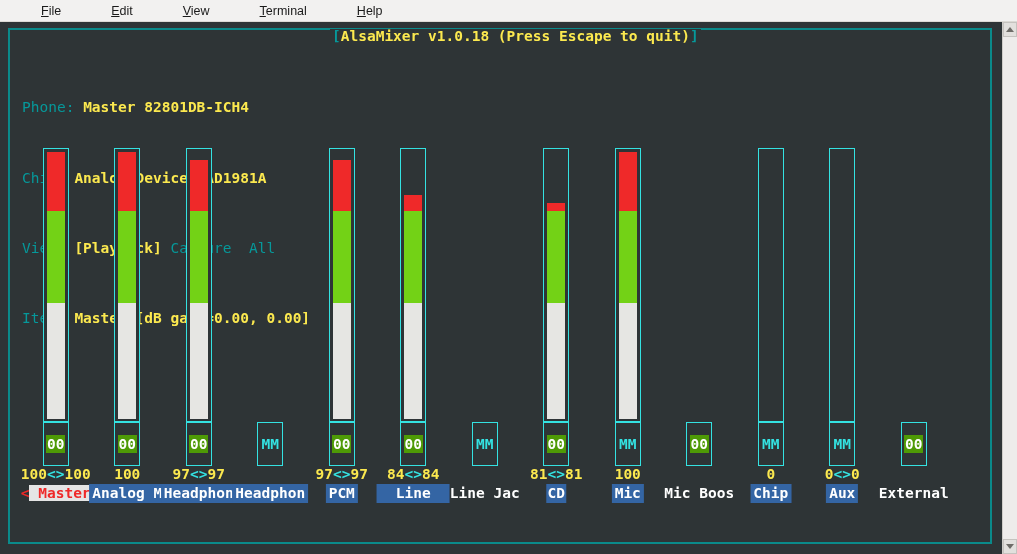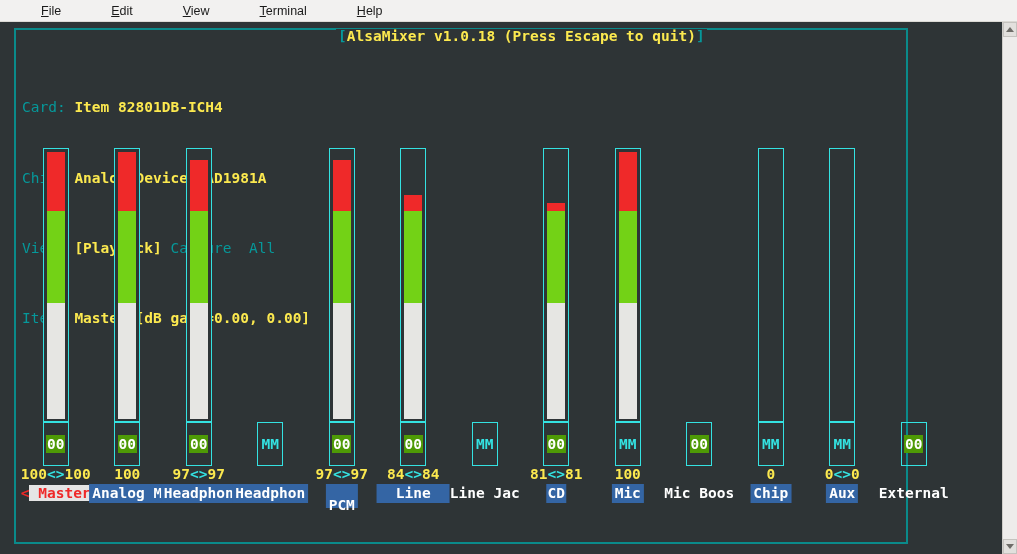--- a/index.html
+++ b/index.html
@@ -45,25 +45,24 @@
     height: 532px;
     background: #2e3436;
     box-sizing: border-box;
     overflow: hidden;
   }
 
   
   #mixer-frame {
     position: absolute;
     left: 8px; top: 6px;
-    width: 894px;
+    width: 984px;
     height: 516px;
     border: 2px solid #0a8a8a;
     box-sizing: border-box;
-    margin-left: 6px;
   }
 
   
   #mixer-title {
     position: absolute;
     left: 320px; top: -1px;
     background: #2e3436;
     padding: 0 2px;
     font-size: 14.5px;
     font-weight: bold;
@@ -253,21 +252,21 @@
   <div class="menu-item"><span class="mn">H</span>elp</div>
 </div>
 
 <div id="terminal">
 
   <div id="mixer-frame">
     <div id="mixer-title"><span class="brk">[</span><span>AlsaMixer v1.0.18 (Press Escape to quit)</span><span class="brk">]</span></div>
   </div>
 
   <div id="info">
-    <div class="info-row"><span class="ilabel">Card:</span><span> </span><span class="ival">Item 82801DB-ICH4</span></div>
+    <div class="info-row"><span class="ilabel">Phone:</span><span> </span><span class="ival">Master 82801DB-ICH4</span></div>
 
     <div class="info-row"><span class="ilabel">Chip:</span><span> </span><span class="ival">Analog Devices AD1981A</span></div>
 
     <div class="info-row"><span class="ilabel">View:</span><span> </span><span class="vsel">[Playback]</span><span> </span><span class="vdim">Capture</span><span>  </span><span class="vdim">All</span></div>
 
     <div class="info-row"><span class="ilabel">Item:</span><span> </span><span class="ival">Master [dB gain=0.00, 0.00]</span></div>
   </div>
 
   <div id="channels">
       <div class="chan" style="left: 12px; width: 71.5px;">
@@ -331,21 +330,21 @@
               <div class="seg seg-w" style="bottom: 0px; height: 116.145px;"></div>
               <div class="seg seg-g" style="bottom: 116.145px; height: 92.115px;"></div>
               <div class="seg seg-r" style="bottom: 208.26px; height: 50.73px;"></div>
             </div>
           </div>
         </div>
         <div class="mbox on">
           <span class="tag">00</span>
         </div>
         <div class="cval"><span>97</span><span class="sep">&lt;&gt;</span><span>97</span></div>
-        <div class="cname" style="padding: 12px 3px;">PCM</div>
+        <div class="cname" style="padding: 0px 3px;">PCM</div>
       </div>
       <div class="chan" style="left: 369.5px; width: 71.5px;">
         <div class="bar">
           <div class="bar-inner">
             <div class="fill" style="height: 224.28px;">
               <div class="seg seg-w" style="bottom: 0px; height: 116.145px;"></div>
               <div class="seg seg-g" style="bottom: 116.145px; height: 92.115px;"></div>
               <div class="seg seg-r" style="bottom: 208.26px; height: 16.02px;"></div>
             </div>
           </div>

